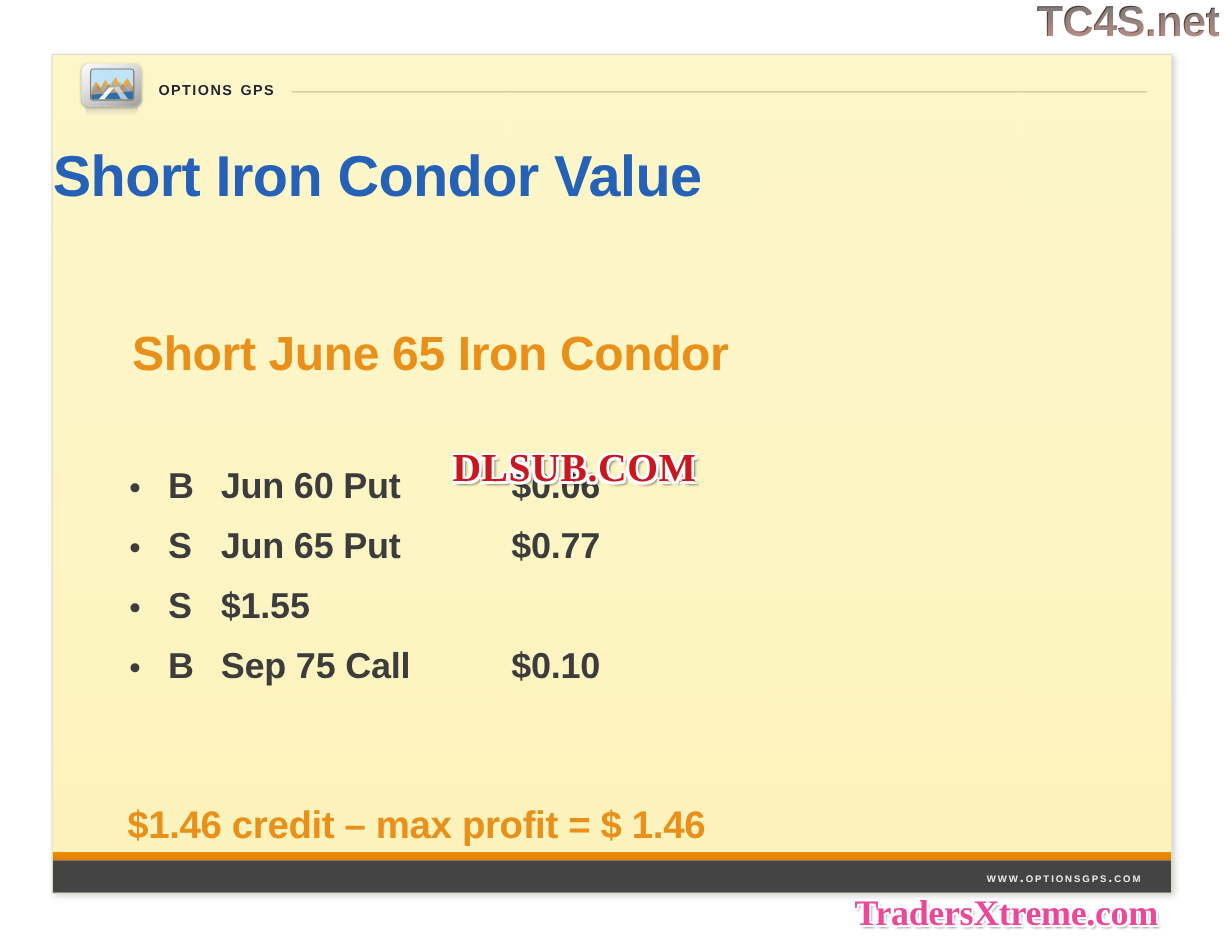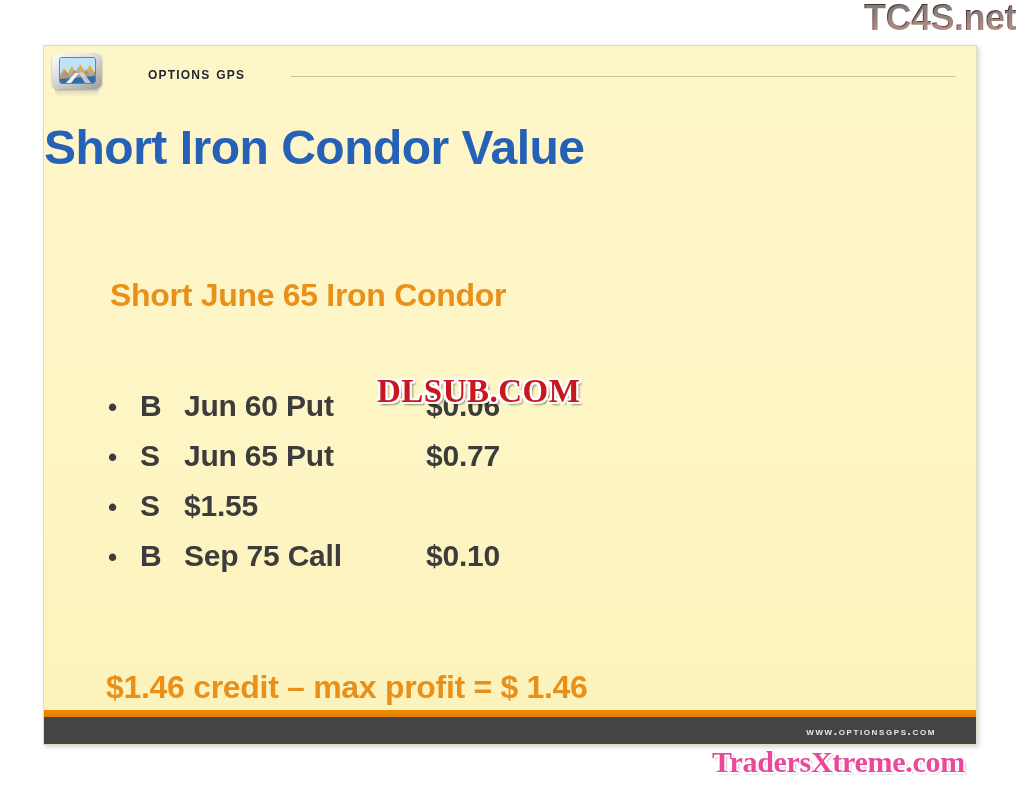--- a/index.html
+++ b/index.html
@@ -50,23 +50,22 @@
 
   
   .slide-header {
     position: absolute;
     left: 0;
     top: 0;
     width: 100%;
     height: 56px;
     display: flex;
     align-items: center;
-    padding-left: 6px;
-    box-sizing: border-box;
-    gap: 32px;
+    padding-left: 22px;
+    box-sizing: border-box;
   }
   .gps-logo {
     width: 56px;
     height: 46px;
     position: relative;
     flex: 0 0 auto;
     margin-right: 10px;
   }
   .gps-logo .device {
     position: absolute;
@@ -134,21 +133,21 @@
     line-height: 56px;
     color: #2561b7;
     letter-spacing: -0.5px;
   }
   .subtitle {
     position: absolute;
     left: 66px;
     top: 230px;
     font-family: "Liberation Sans", sans-serif;
     font-weight: bold;
-    font-size: 32px;
+    font-size: 40px;
     line-height: 38px;
     color: #e8901a;
     letter-spacing: -0.3px;
   }
   .legs {
     position: absolute;
     left: 58px;
     top: 343px;
     width: 620px;
   }
@@ -208,21 +207,21 @@
   .footer-dark {
     position: absolute;
     left: 0;
     bottom: 0;
     width: 100%;
     height: 27px;
     background: #444444;
     display: flex;
     align-items: center;
     justify-content: flex-end;
-    padding-right: 40px;
+    padding-right: 24px;
     box-sizing: border-box;
   }
   .footer-url {
     font-family: "Liberation Sans", sans-serif;
     font-weight: bold;
     font-size: 12px;
     letter-spacing: 1.6px;
     color: #e9e9e9;
     font-variant: small-caps;
     text-transform: lowercase;

